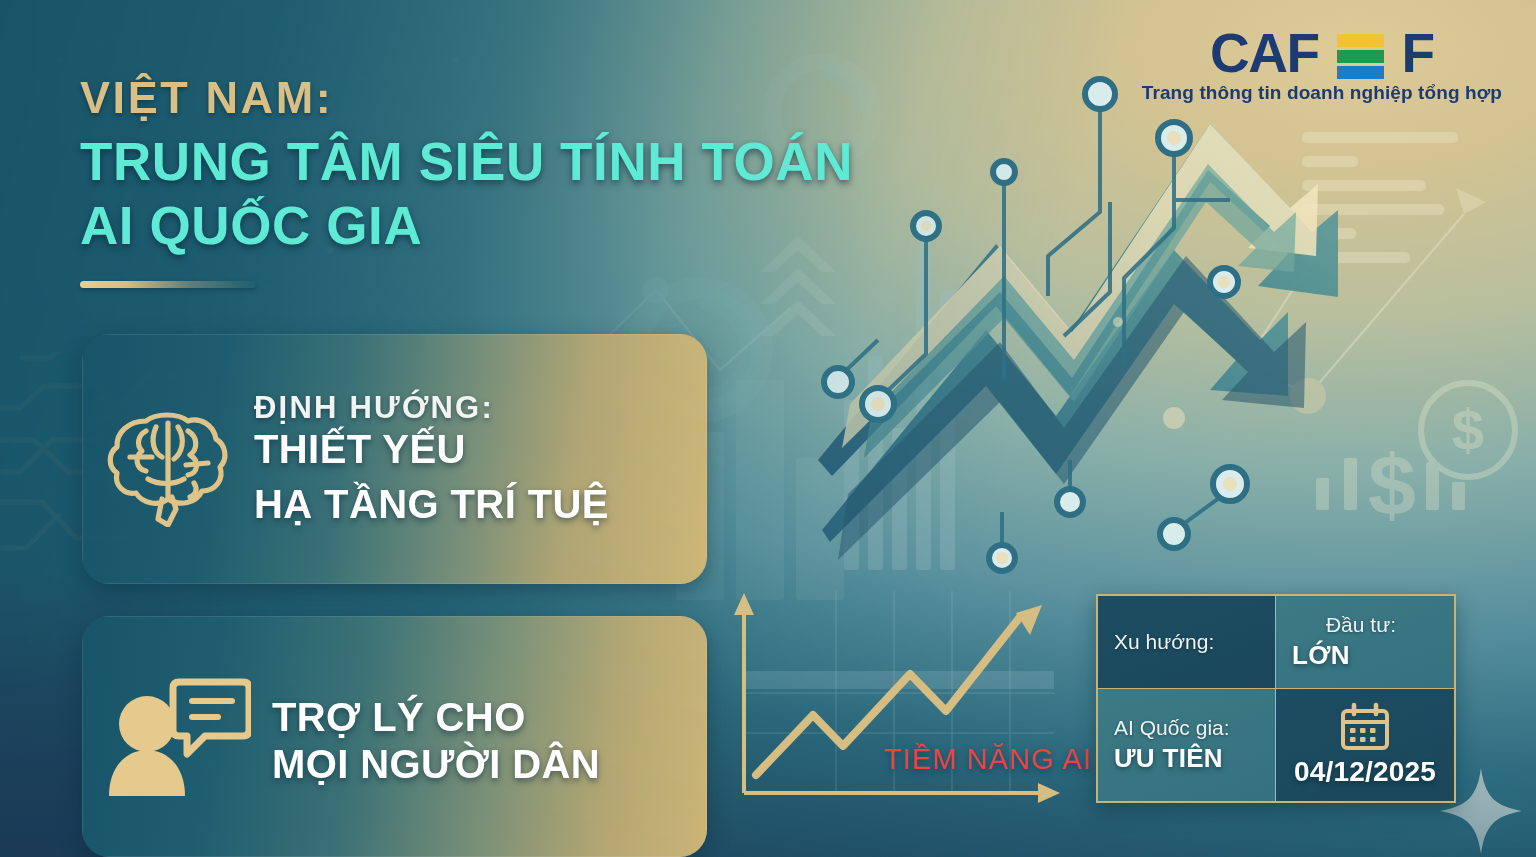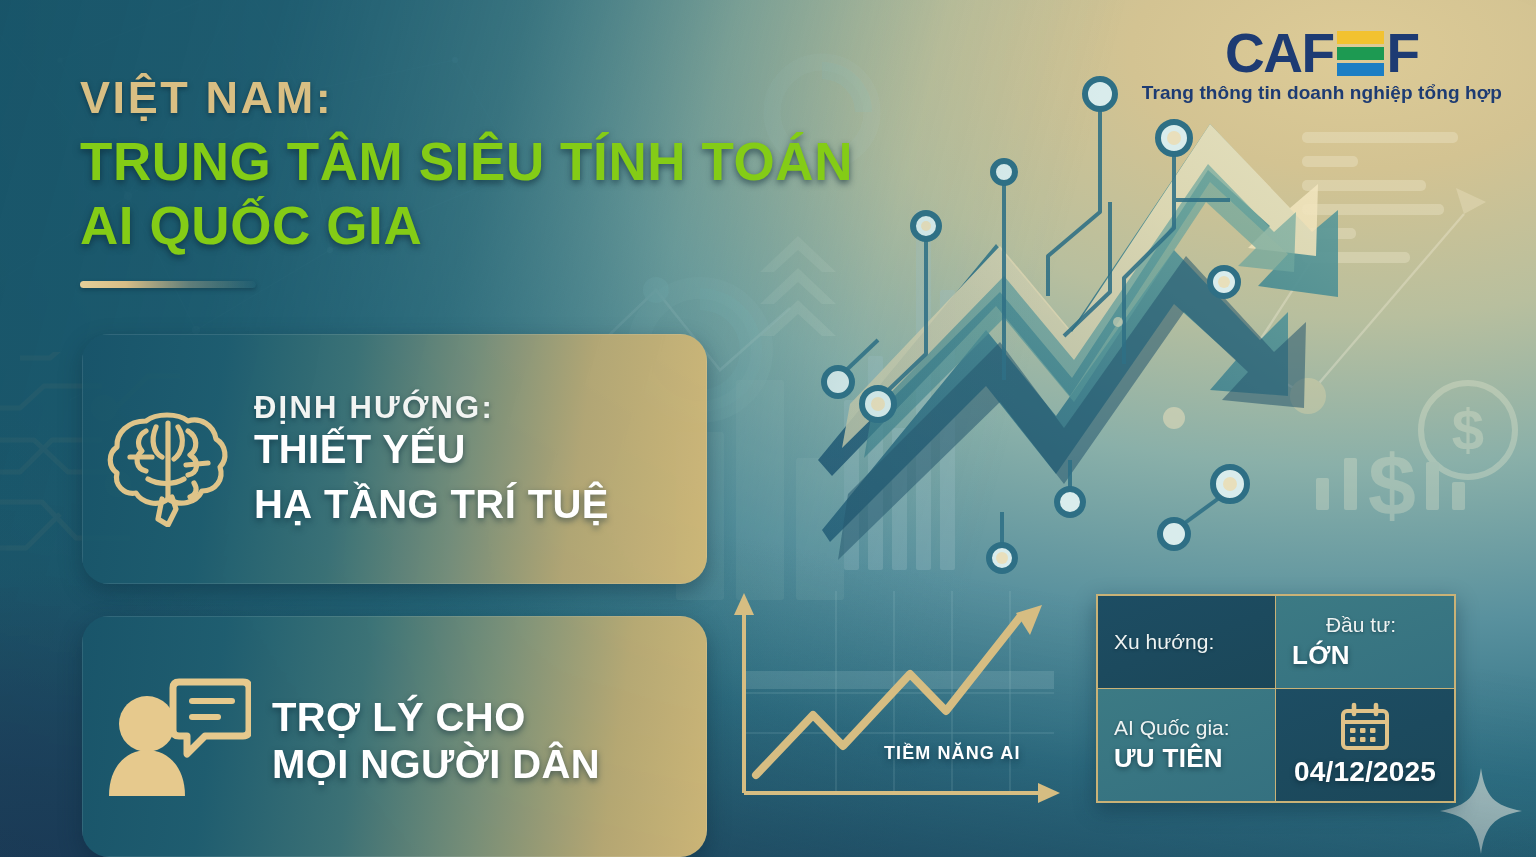--- a/index.html
+++ b/index.html
@@ -48,21 +48,21 @@
 
   
   .title-block { position:absolute; left:80px; top:74px; width:790px; }
   .t-kicker {
     font-size:45px; font-weight:700; letter-spacing:2.6px;
     color:#d9bf83; line-height:1.06;
     text-shadow:0 2px 5px rgba(8,35,50,.55);
   }
   .t-main {
     font-size:53px; font-weight:800; letter-spacing:.6px;
-    color:#84cc16; line-height:1.13; margin-top:10px;
+    color:#5eead4; line-height:1.13; margin-top:10px;
     text-shadow:0 3px 7px rgba(8,35,50,.62);
     white-space:nowrap;
   }
   .t-main.l2 { margin-top:4px; }
   .t-rule {
     margin-top:26px; width:176px; height:7px; border-radius:4px;
     background:linear-gradient(90deg,#e5cf98 0%, #d6bd86 26%, rgba(180,170,135,.45) 62%, rgba(150,170,165,0) 100%);
     box-shadow:0 2px 4px rgba(8,35,50,.35);
   }
 
@@ -109,22 +109,22 @@
     color:#ffffff; line-height:1.16; margin-top:8px;
     text-shadow:0 3px 6px rgba(10,40,56,.55);
     white-space:nowrap;
   }
   .c-head.l2{ margin-top:1px; }
 
   
   #mini-chart { left:724px; top:583px; width:350px; height:238px; }
   .chart-label {
     position:absolute; left:160px; top:160px;
-    font-size:18px; font-weight:700; letter-spacing:1.1px;
-    color:#ffffff; text-shadow:0 3px 6px rgba(10,40,56,.6);
+    font-size:29px; font-weight:400; letter-spacing:1.1px;
+    color:#ef4444; text-shadow:0 3px 6px rgba(10,40,56,.6);
     white-space:nowrap;
   }
 
   
   #stats {
     position:absolute; left:1096px; top:594px;
     width:360px; height:209px;
     display:grid; grid-template-columns:1fr 1fr; grid-template-rows:1fr 1fr;
     border:2px solid #c9b277;
     box-shadow:0 7px 20px rgba(9,38,55,.40);
@@ -148,21 +148,21 @@
     text-shadow:0 2px 5px rgba(8,32,46,.55);
   }
   .stat.calendar{ align-items:center; justify-content:flex-end; gap:4px; }
   .s-date {
     font-size:28px; font-weight:800; color:#ffffff; letter-spacing:.2px;
     text-shadow:0 2px 5px rgba(8,32,46,.55);
   }
 
   
   #logo { position:absolute; right:34px; top:28px; text-align:center; }
-  .logo-row { display:flex; align-items:flex-start; justify-content:center; }
+  .logo-row { display:flex; align-items:flex-end; justify-content:center;gap:15px; }
   .logo-txt {
     font-size:55px; font-weight:800; color:#1d3b73;
     letter-spacing:-1.5px; line-height:.92;
   }
   .logo-e { display:flex; flex-direction:column; gap:3px; margin:0 3px; padding-top:3px; }
   .logo-e span { display:block; width:47px; height:13px; }
   .logo-tag {
     margin-top:3px; font-size:19px; font-weight:700;
     color:#1d3b73; letter-spacing:.1px; white-space:nowrap;
   }

